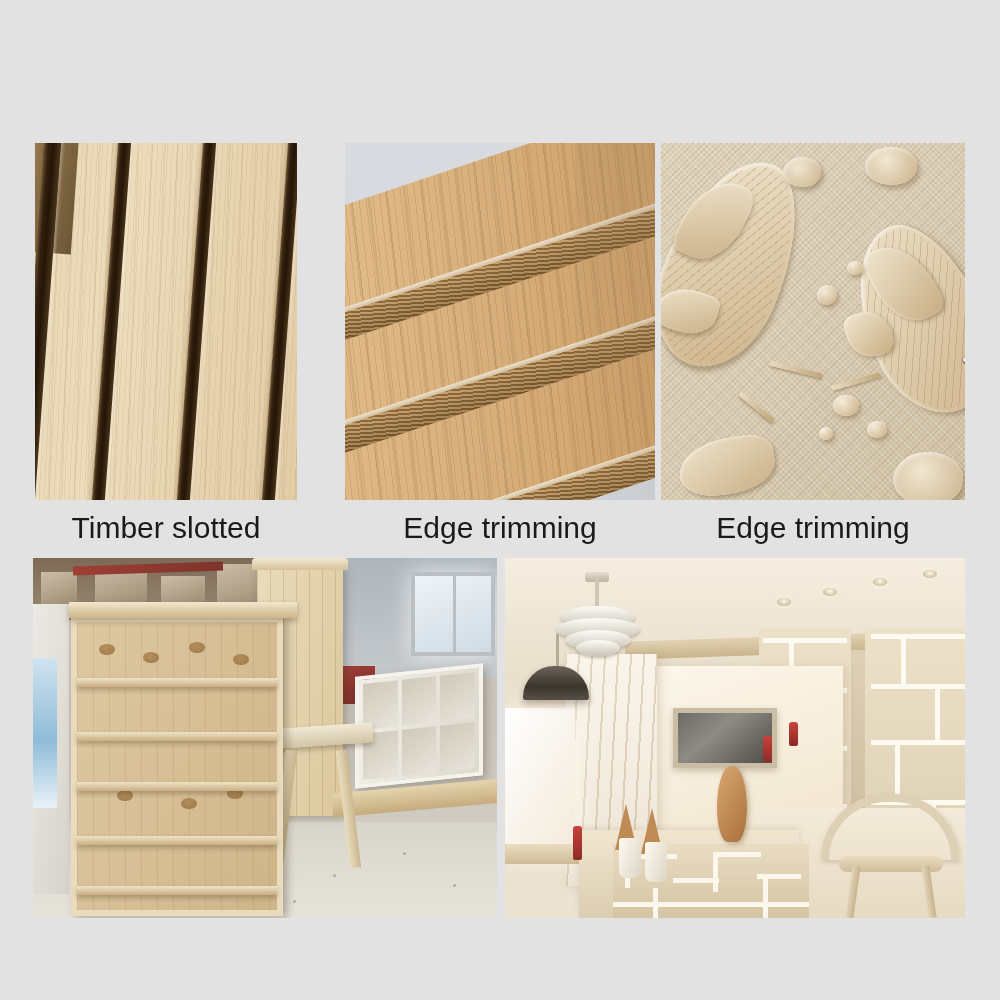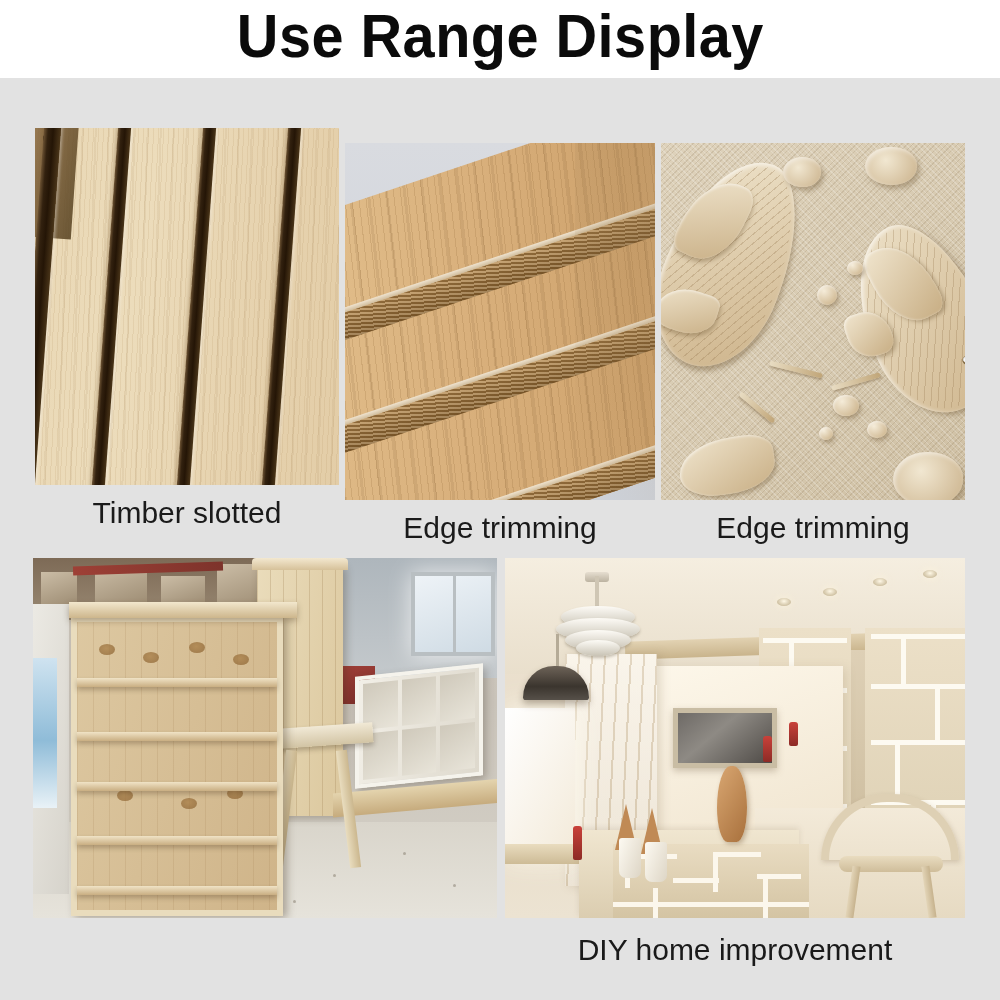--- a/index.html
+++ b/index.html
@@ -40,21 +40,21 @@
   .caption {
     position: absolute; left: 0; width: 100%;
     text-align: center;
     font-size: 30px;
     color: #1a1a1a;
     white-space: nowrap;
     font-family: "Liberation Sans", sans-serif;
   }
 
   
-  #cell-1 { left: 35px;  top: 50px; width: 304px; height: 357px; }
+  #cell-1 { left: 35px;  top: 65px; width: 262px; height: 357px; }
   #cell-2 { left: 345px; top: 65px; width: 310px; height: 357px; }
   #cell-3 { left: 661px; top: 65px; width: 304px; height: 357px; }
   
   #cell-4 { left: 33px;  top: 480px; width: 464px; height: 360px; }
   #cell-5 { left: 505px; top: 480px; width: 460px; height: 360px; }
 
   .cap1 { top: 368px; }
   .cap2 { top: 368px; }
   .cap3 { top: 368px; }
   .cap4 { top: 375px; }
@@ -408,23 +408,20 @@
   .floorlight {
     position:absolute; left: 250px; bottom: 0; width: 210px; height: 110px;
     background: linear-gradient(180deg,#f3ead9,#e6dac2);
   }
 </style>
 </head>
 <body>
 
 <div class="page">
 
-  <div class="header">
-    <div class="header-title">Use Range Display</div>
-  </div>
 
   <div class="body-area">
 
     <div class="cell" id="cell-1">
       <div class="thumb p1">
         <div class="grain"></div>
         <div class="grain2"></div>
         <div class="ledge"></div>
         <div class="holes">
           <i style="top:6px"></i>
@@ -641,17 +638,16 @@
         <div class="bottle" style="left:258px; top:178px; height:26px;"></div>
         <div class="bottle" style="left:284px; top:164px; height:24px;"></div>
 
         <div class="chair">
           <div class="back"></div>
           <div class="seat"></div>
           <div class="leg" style="left:28px; transform:rotate(8deg);"></div>
           <div class="leg" style="left:104px; transform:rotate(-8deg);"></div>
         </div>
       </div>
-      <div class="caption cap5">DIY home improvement</div>
     </div>
 
   </div>
 </div>
 
 </body></html>

